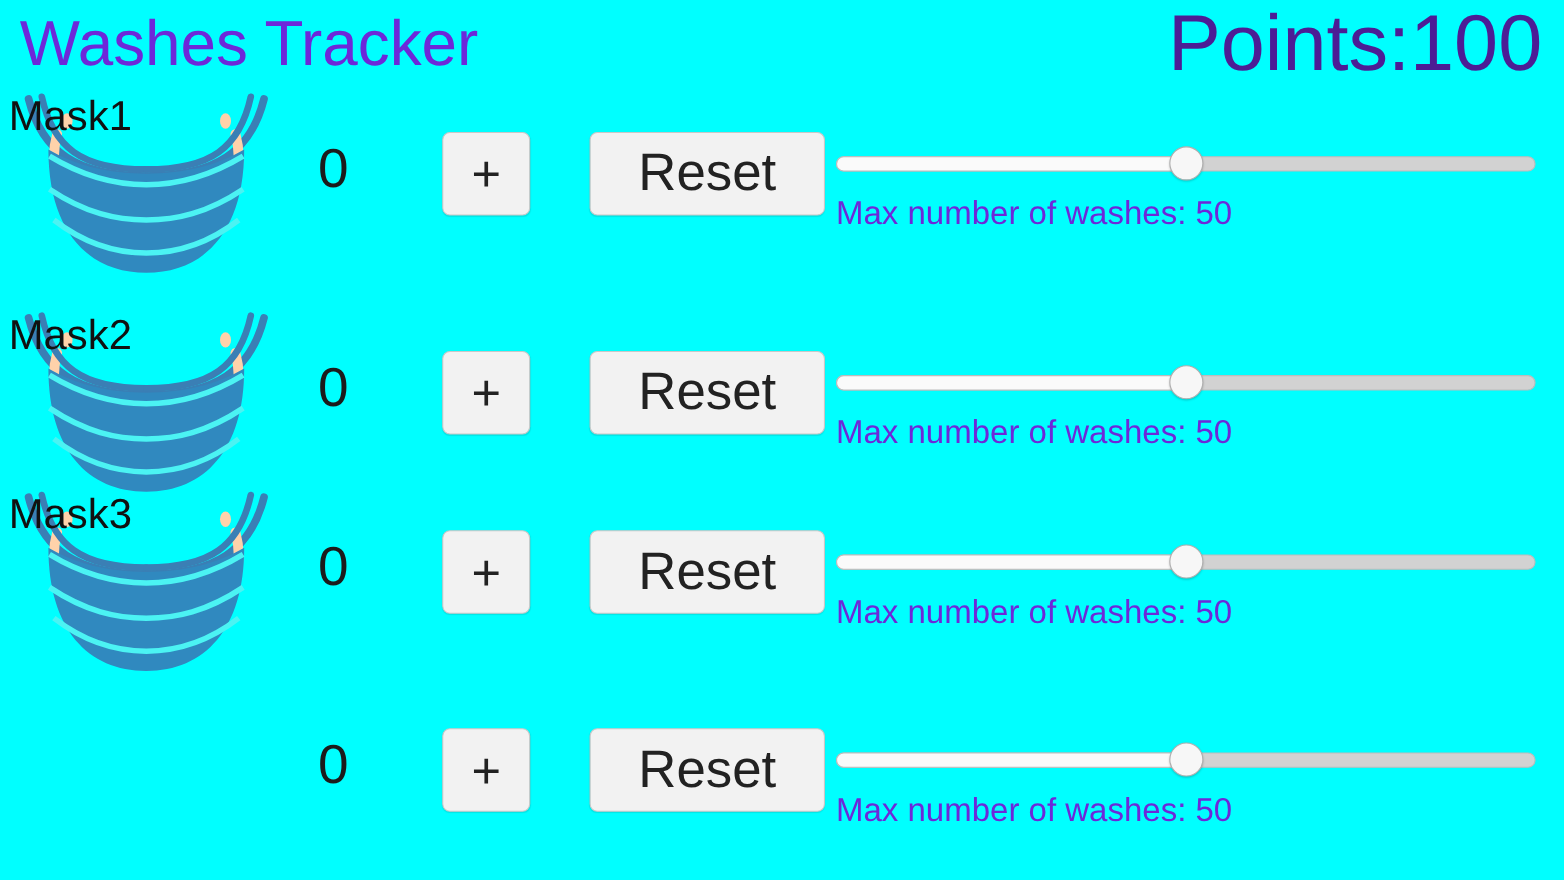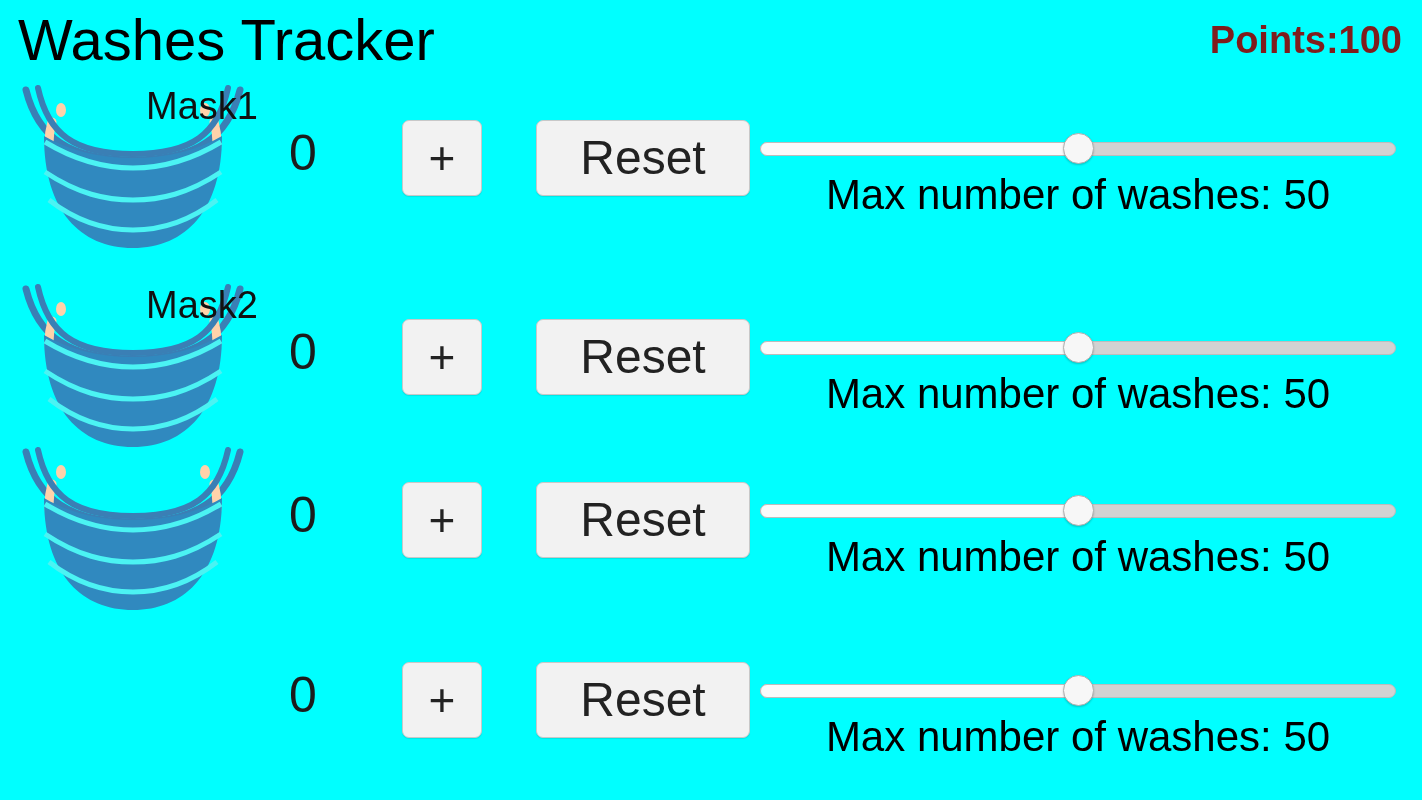--- a/index.html
+++ b/index.html
@@ -29,31 +29,31 @@
     width: 1422px;
     height: 78px;
   }
   .app-title {
     position: absolute;
     left: 18px;
     top: 6px;
     font-size: 58px;
     line-height: 68px;
     font-weight: 400;
-    color: #000000;
+    color: #6d28d9;
     white-space: nowrap;
   }
   .points {
     position: absolute;
     right: 20px;
     top: 6px;
-    font-size: 38px;
+    font-size: 72px;
     line-height: 68px;
-    font-weight: 700;
-    color: #7f1d1d;
+    font-weight: 400;
+    color: #4c1d95;
     white-space: nowrap;
   }
   .points .points-label,
   .points .points-value { display: inline; }
 
   
   .row {
     position: absolute;
     left: 0;
     width: 1422px;
@@ -78,21 +78,21 @@
     top: 0;
     width: 250px;
     height: 176px;
     display: block;
   }
   .mask-label {
     position: absolute;
     left: 0;
     top: 4px;
     width: 250px;
-    text-align: right;
+    text-align: left;
     font-size: 38px;
     line-height: 44px;
     color: #111;
     white-space: nowrap;
     z-index: 5;
     pointer-events: none;
   }
 
   
   .counter {
@@ -184,24 +184,24 @@
     border: 1px solid #b0b0b0;
     box-shadow: 0 1px 2px rgba(0,0,0,0.20);
     cursor: pointer;
     box-sizing: border-box;
   }
   .slider-caption {
     position: absolute;
     left: 0;
     top: 96px;
     width: 636px;
-    text-align: center;
-    font-size: 42px;
+    text-align: left;
+    font-size: 30px;
     line-height: 42px;
-    color: #000000;
+    color: #6d28d9;
     white-space: nowrap;
   }
 </style>
 </head>
 <body>
 
 <div id="app">
 
   <div class="header">
     <div class="app-title">Washes Tracker</div>
@@ -278,20 +278,21 @@
         <path d="M206 42 C210 56 210 70 206 84" fill="none" stroke="#ffd2aa" stroke-width="9" stroke-linecap="round"></path>
         <ellipse cx="53" cy="30" rx="5" ry="7" fill="#ffd2aa"></ellipse>
         <ellipse cx="197" cy="30" rx="5" ry="7" fill="#ffd2aa"></ellipse>
         <path d="M36 56 C36 130 72 168 125 168 C178 168 214 130 214 56 C190 70 160 78 125 78 C90 78 60 70 36 56 Z" fill="#3089BF"></path>
         <path d="M37 62 C70 82 98 88 125 88 C152 88 180 82 213 62" fill="none" stroke="#4bf3f3" stroke-width="5"></path>
         <path d="M37 92 C70 114 98 120 125 120 C152 120 180 114 213 92" fill="none" stroke="#4bf3f3" stroke-width="5"></path>
         <path d="M41 120 C72 144 100 150 125 150 C150 150 178 144 209 120" fill="none" stroke="#4bf3f3" stroke-width="5"></path>
         <path d="M30 8 C40 54 66 74 125 74" fill="none" stroke="#3a7fb5" stroke-width="6" stroke-linecap="round"></path>
         <path d="M220 8 C210 54 184 74 125 74" fill="none" stroke="#3a7fb5" stroke-width="6" stroke-linecap="round"></path>
       </svg>
+      <div class="mask-label">Mask3</div>
     </div>
     <div class="counter">0</div>
     <button class="btn btn-plus">+</button>
     <button class="btn btn-reset">Reset</button>
     <div class="slider-area">
       <div class="slider">
         <div class="track-bg"></div>
         <div class="track-fill" style="width: 50%;"></div>
         <div class="thumb" style="left: 50%;"></div>
       </div>

